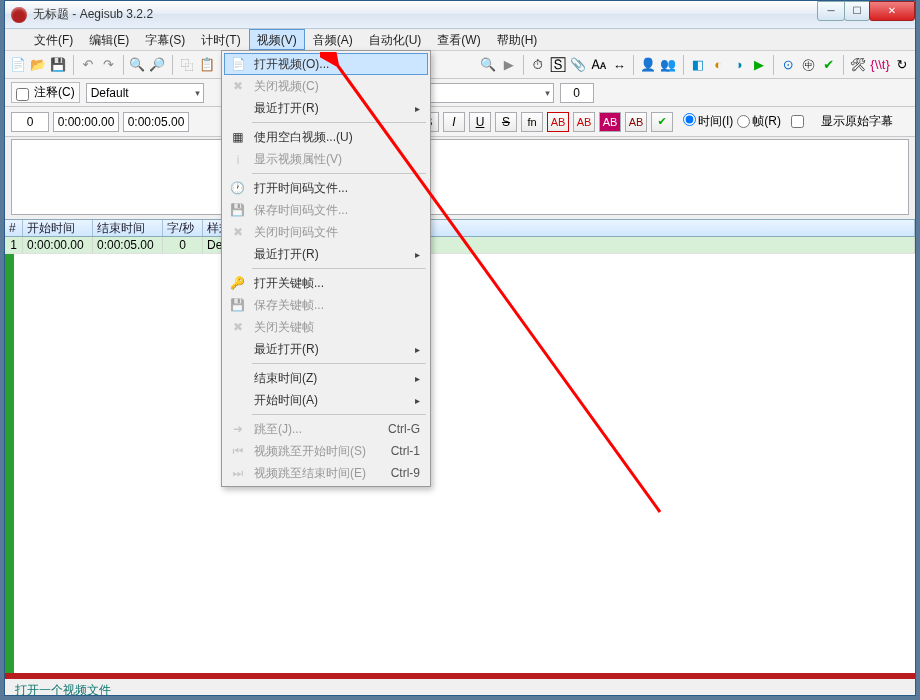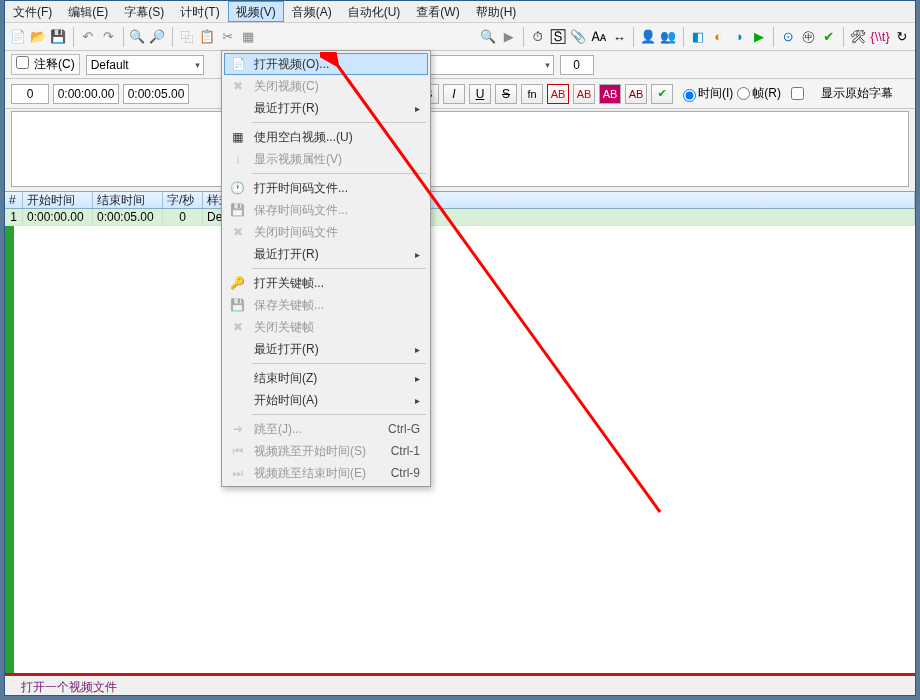--- a/index.html
+++ b/index.html
@@ -5,21 +5,21 @@
 * { box-sizing: border-box; margin: 0; padding: 0; font-family: "Microsoft YaHei", "Segoe UI", sans-serif; font-size: 12px; }
 body { width: 920px; height: 700px; background: #5a7a9a; overflow: hidden; position: relative; }
 .window { position: absolute; left: 4px; top: 0; width: 912px; height: 696px; background: #f0f0f0; border: 1px solid #2a5a8a; display: flex; flex-direction: column; }
 .titlebar { height: 28px; background: linear-gradient(#fdfdfe, #e8eef6 45%, #dbe5f1 50%, #e8f0fa); display: flex; align-items: center; padding-left: 6px; border-bottom: 1px solid #b8c8d8; }
 .titlebar .icon { width: 16px; height: 16px; background: #b02020; border-radius: 50%; margin-right: 6px; box-shadow: inset 0 2px 3px rgba(255,255,255,.4); }
 .titlebar .title { flex: 1; font-size: 12px; color: #333; }
 .winbtns { display: flex; height: 20px; margin-top: -8px; }
 .winbtn { width: 28px; height: 20px; border: 1px solid #8aa; background: linear-gradient(#f8fcff,#d5e5f2); display: flex; align-items: center; justify-content: center; margin-left: -1px; font-size: 10px; color: #333; border-radius: 0 0 3px 3px; }
 .winbtn.max { width: 26px; }
 .winbtn.close { width: 46px; background: linear-gradient(#f08080,#d82020); color: #fff; border-color: #a02020; }
-.menubar { height: 22px; background: #f0f0f0; border-bottom: 1px solid #d0d0d0; display: flex; align-items: stretch; padding-left: 0; }
+.menubar { height: 22px; background: #f0f0f0; border-bottom: 1px solid #d0d0d0; display: flex; align-items: stretch; padding-left: 21px; }
 .menuitem { padding: 3px 8px; cursor: default; color: #222; }
 .menuitem.active { background: #cde6ff; border: 1px solid #5a9ad8; padding: 2px 7px; }
 .toolbar { height: 28px; background: #f4f4f4; border-bottom: 1px solid #c8c8c8; display: flex; align-items: center; padding: 0 4px; gap: 2px; }
 .tbtn { width: 22px; height: 22px; display: flex; align-items: center; justify-content: center; border: 1px solid transparent; font-size: 13px; }
 .tsep { width: 1px; height: 20px; background: #c0c0c0; margin: 0 3px; }
 .row2 { height: 28px; background: #f4f4f4; border-bottom: 1px solid #c8c8c8; display: flex; align-items: center; padding: 0 6px; gap: 6px; }
 .row2 input[type=checkbox] { margin-right: 2px; }
 .combo { height: 20px; border: 1px solid #abadb3; background: #fff; padding: 0 18px 0 4px; position: relative; display: inline-flex; align-items: center; }
 .combo::after { content: "▾"; position: absolute; right: 3px; color: #555; font-size: 9px; }
 .row3 { height: 30px; background: #f4f4f4; border-bottom: 1px solid #c8c8c8; display: flex; align-items: center; padding: 0 6px; gap: 4px; }
@@ -27,37 +27,46 @@
 .numbox { width: 38px; }
 .timebox { width: 66px; }
 .fmtbtn { width: 22px; height: 20px; border: 1px solid #abadb3; background: linear-gradient(#fdfdfd,#ececec); display: inline-flex; align-items: center; justify-content: center; font-size: 11px; }
 .textarea { height: 76px; background: #fff; border: 1px solid #abadb3; margin: 2px 6px 4px 6px; }
 .gridhead { height: 18px; background: linear-gradient(#eaf4ff,#cfe7ff); border-top: 1px solid #8ab; border-bottom: 1px solid #8ab; display: flex; font-size: 11px; color: #223; }
 .gh { border-right: 1px solid #a8c0d8; padding: 1px 4px; display: flex; align-items: center; }
 .gridbody { flex: 1; background: #fff; position: relative; }
 .gridrow { height: 17px; display: flex; background: #d8f0d8; font-size: 11px; border-bottom: 1px solid #e0e0e0; }
 .gc { border-right: 1px solid #d0d8d0; padding: 0 4px; display: flex; align-items: center; }
 .gridbody .greenstrip { position: absolute; left: 0; top: 17px; bottom: 0; width: 9px; background: #2aa030; }
-.statusbar { height: 22px; background: #f0f0f0; border-top: 3px solid #b91c1c; padding: 3px 16px; font-size: 12px; color: #701a75; }
+.statusbar { height: 22px; background: #f0f0f0; border-top: 6px solid #b91c1c; padding: 3px 10px; font-size: 12px; color: #0f766e; }
 
 .dropdown { position: absolute; left: 221px; top: 50px; width: 210px; background: #f0f0f0; border: 1px solid #9a9a9a; box-shadow: 2px 3px 6px rgba(0,0,0,.25); z-index: 50; padding: 2px; }
 .dditem { height: 22px; display: flex; align-items: center; padding-left: 30px; position: relative; color: #333; }
 .dditem.disabled { color: #999; }
 .dditem.hover { background: #cde6ff; border: 1px solid #5a9ad8; padding-left: 29px; height: 22px; }
 .dditem .ico { position: absolute; left: 6px; width: 16px; height: 16px; display: flex; align-items: center; justify-content: center; font-size: 12px; }
 .dditem .arrow { position: absolute; right: 8px; font-size: 10px; color: #444; }
 .dditem .shortcut { position: absolute; right: 8px; color: #555; }
 .ddsep { height: 1px; background: #c8c8c8; margin: 3px 2px 3px 28px; }
 
 .redarrow { position: absolute; z-index: 100; pointer-events: none; }
 </style>
 </head>
 <body>
 
 <div class="window">
+  <div class="titlebar">
+    <div class="icon"></div>
+    <div class="title">无标题 - Aegisub 3.2.2</div>
+    <div class="winbtns">
+      <div class="winbtn">─</div>
+      <div class="winbtn max">☐</div>
+      <div class="winbtn close">✕</div>
+    </div>
+  </div>
 
   <div class="menubar" id="menubar">
       <div class="menuitem">文件(F)</div>
       <div class="menuitem">编辑(E)</div>
       <div class="menuitem">字幕(S)</div>
       <div class="menuitem">计时(T)</div>
       <div class="menuitem active">视频(V)</div>
       <div class="menuitem">音频(A)</div>
       <div class="menuitem">自动化(U)</div>
       <div class="menuitem">查看(W)</div>
@@ -100,21 +109,21 @@
     <div class="tbtn" style="color:#06c">⊙</div>
     <div class="tbtn">㊥</div>
     <div class="tbtn" style="color:#0a0">✔</div>
     <div class="tsep"></div>
     <div class="tbtn">🛠</div>
     <div class="tbtn" style="color:#c06">{\\t}</div>
     <div class="tbtn">↻</div>
   </div>
 
   <div class="row2">
-    <label style="display:flex;align-items:flex-start;gap:3px;border:1px solid #bbb;padding:1px 4px;background:#fafafa">
+    <label style="display:flex;align-items:flex-end;gap:3px;border:1px solid #bbb;padding:1px 4px;background:#fafafa">
       <input type="checkbox" style="">
         <span>注释(C)</span>
     </label>
     <div class="combo" style="width:118px">
         <span>Default</span>
       </div>
     <div style="flex:0 0 210px"></div>
     <div class="combo" style="flex:0 0 128px"></div>
     <div class="numbox" style="width:34px">0</div>
   </div>
@@ -135,21 +144,21 @@
       </div>
     <div class="fmtbtn">
         <s>S</s>
       </div>
     <div class="fmtbtn">fn</div>
     <div class="fmtbtn" style="color:#c00;border-color:#c00">AB</div>
     <div class="fmtbtn" style="color:#c00">AB</div>
     <div class="fmtbtn" style="color:#fff;background:#c00060">AB</div>
     <div class="fmtbtn" style="color:#800">AB</div>
     <div class="fmtbtn" style="color:#0a0">✔</div>
-    <label style="display:flex;align-items:flex-end;gap:2px;margin-left:6px">
+    <label style="display:flex;align-items:flex-start;gap:2px;margin-left:6px">
         <input type="radio" checked="" style="">
         <span>时间(I)</span>
       </label>
     <label style="display:flex;align-items:center;gap:2px">
         <input type="radio" style="">
         <span>帧(R)</span>
       </label>
     <label style="display:flex;align-items:center;gap:17px;margin-left:6px">
         <input type="checkbox" style="">
         <span>显示原始字幕</span>

